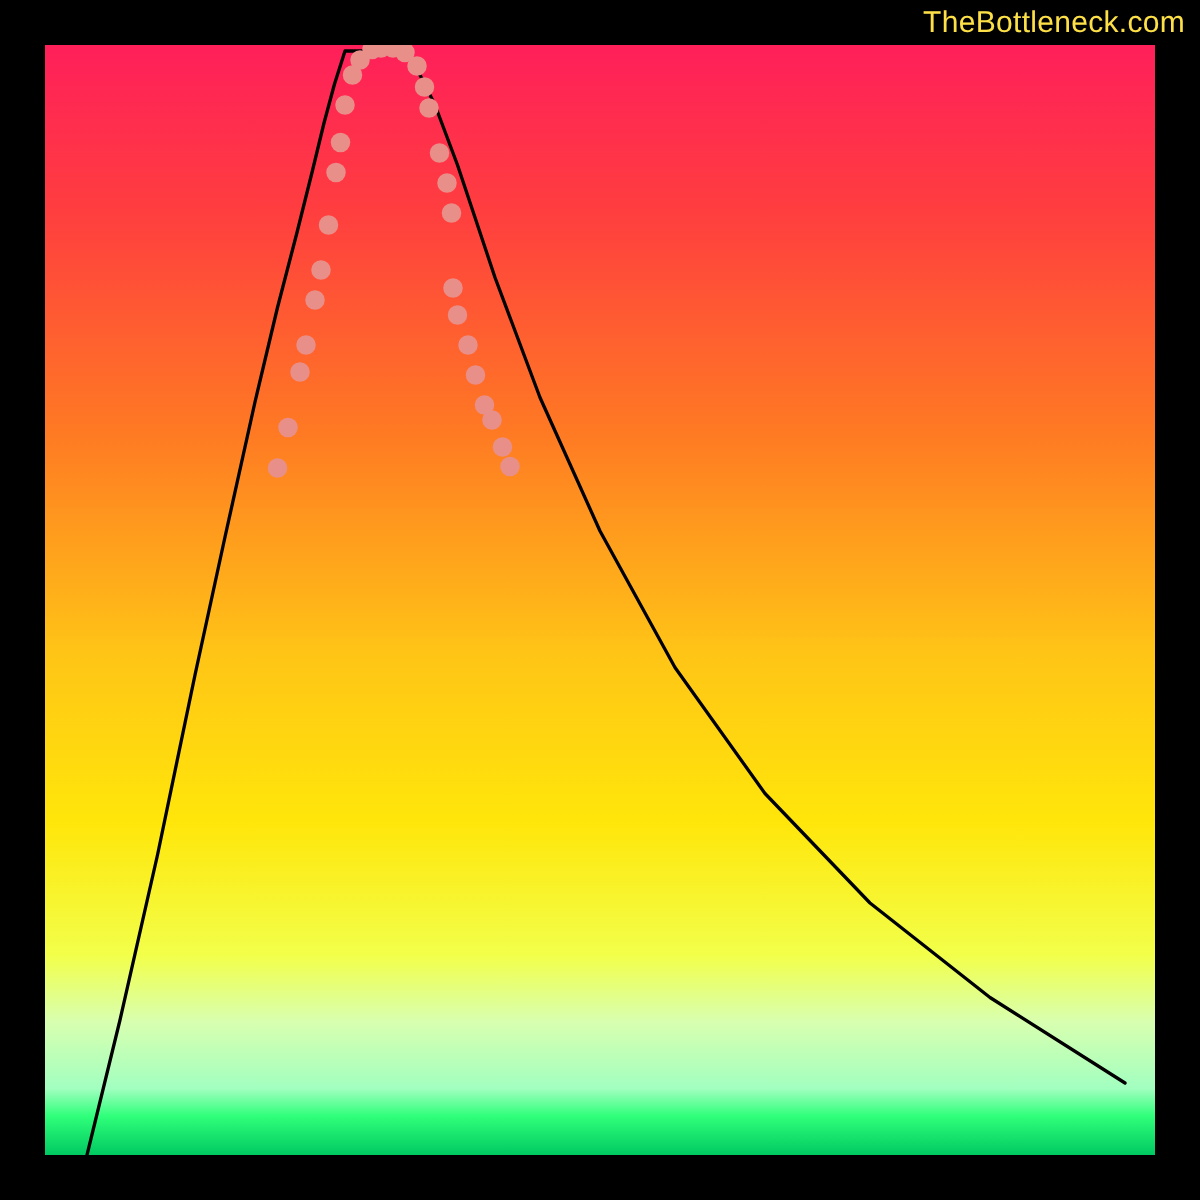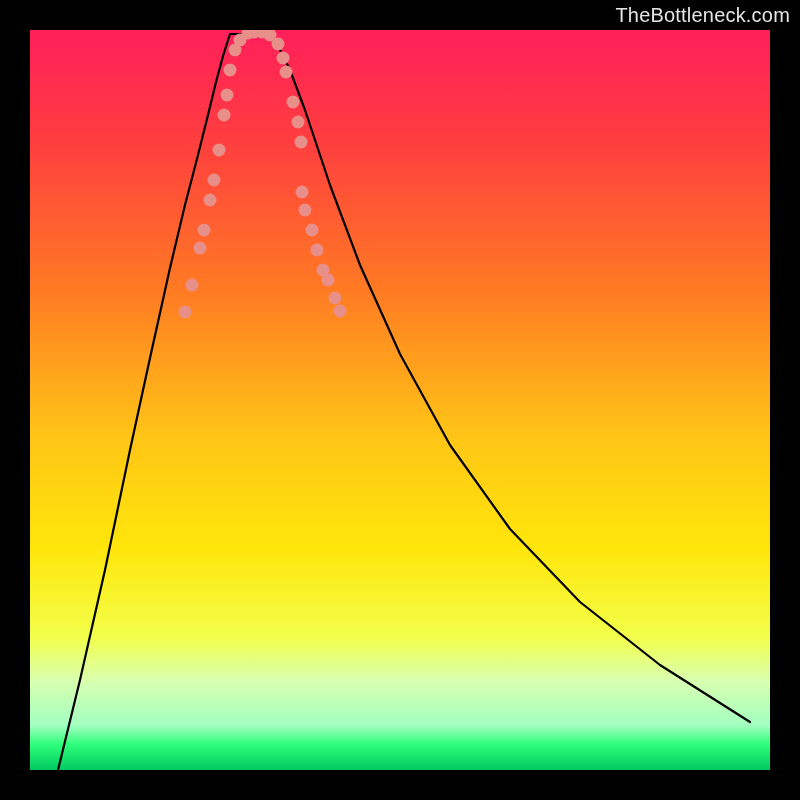--- a/index.html
+++ b/index.html
@@ -33,21 +33,21 @@
     left: 0;
     top: 0;
     width: 740px;
     height: 740px;
     pointer-events: none;
   }
   #watermark {
     position: absolute;
     top: 4px;
     right: 10px;
-    color: #e5e5e5;
+    color: #fde047;
     font-size: 20px;
     font-weight: 500;
     letter-spacing: 0.2px;
     user-select: none;
   }
 </style>
 </head>
 <body>
 
 <div id="stage">

